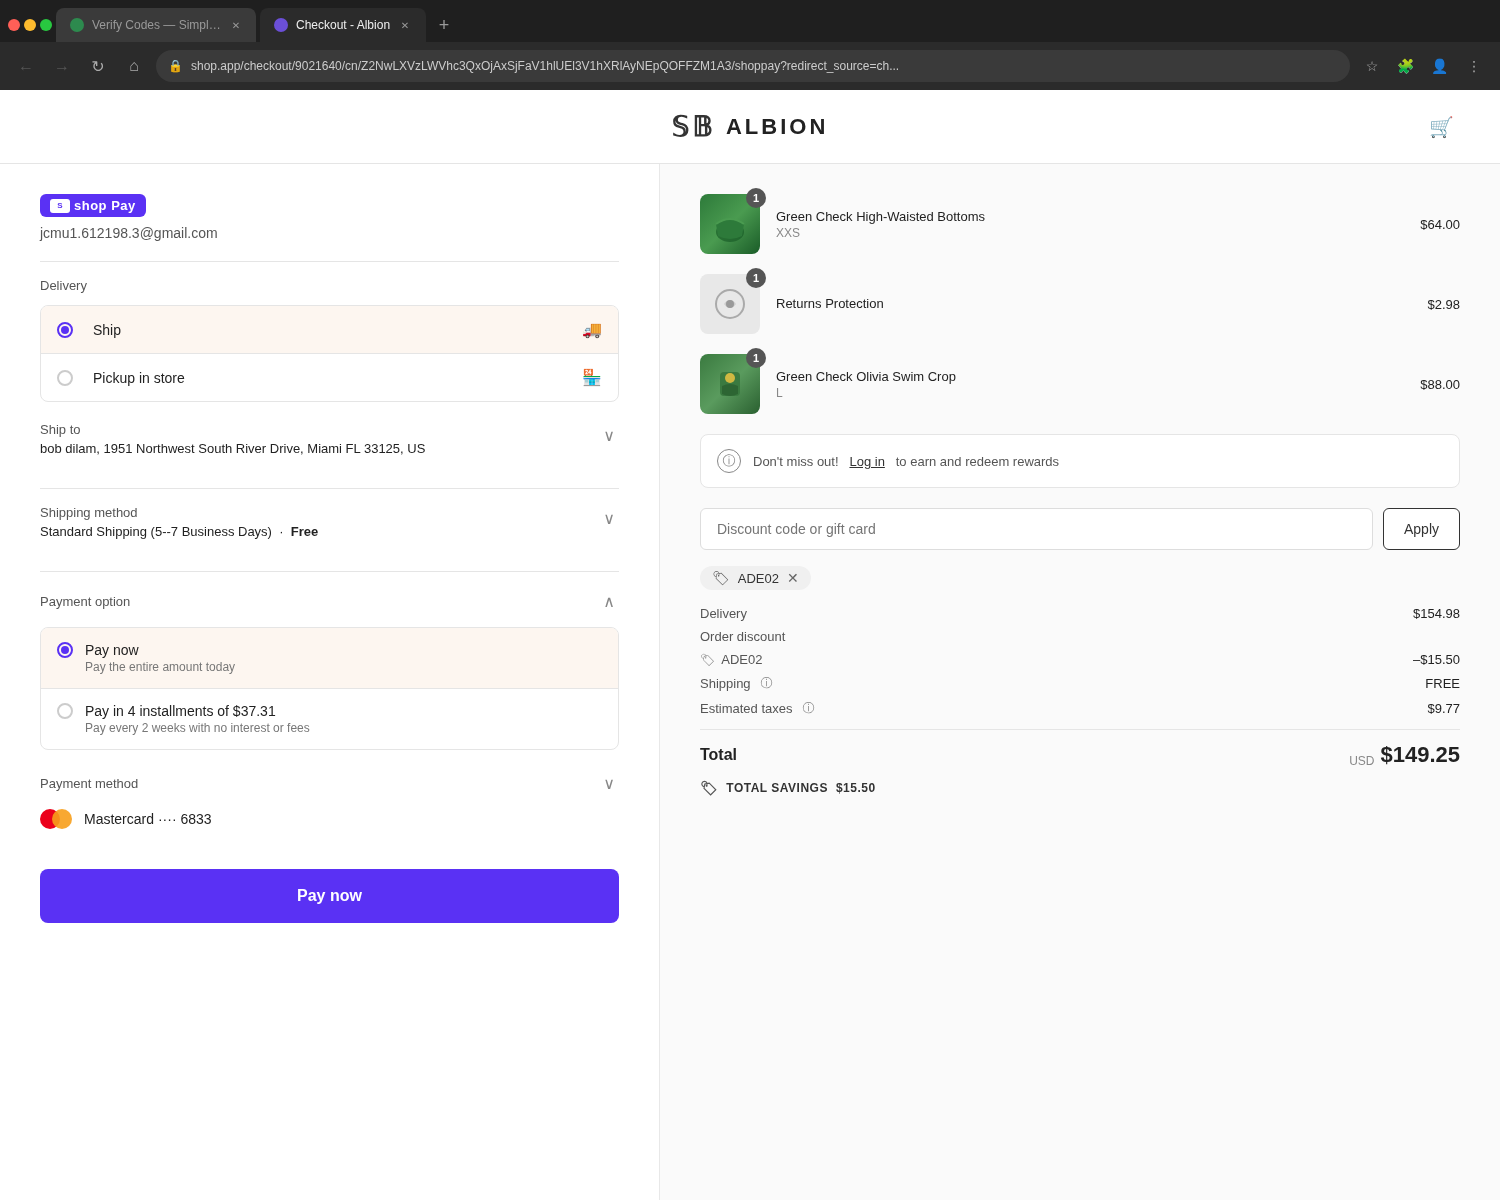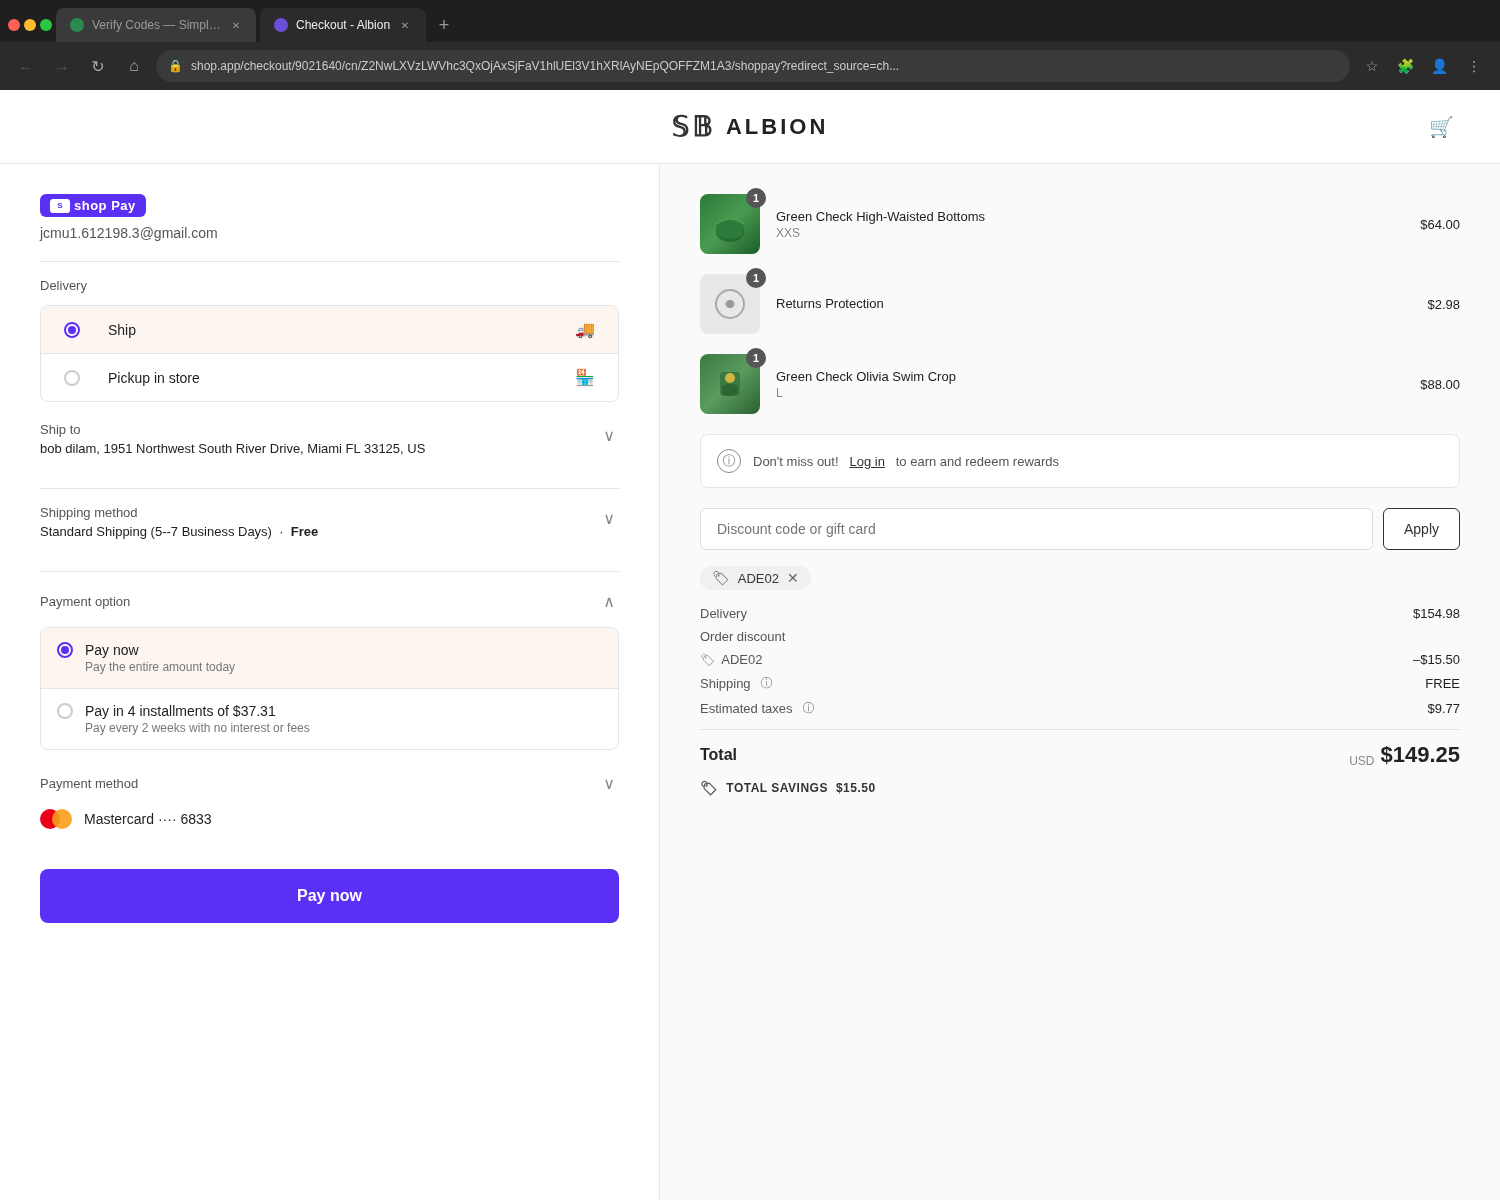--- a/index.html
+++ b/index.html
@@ -227,22 +227,22 @@
     
     .delivery-options {
       border: 1px solid #e5e5e5;
       border-radius: 8px;
       overflow: hidden;
       margin-bottom: 20px;
     }
     .delivery-option {
       display: flex;
       align-items: center;
-      padding: 14px 23px;
-      gap: 28px;
+      padding: 14px 16px;
+      gap: 20px;
       cursor: pointer;
       position: relative;
     }
     .delivery-option.selected { background: #fdf6f0; }
     .delivery-option:not(:last-child) { border-bottom: 1px solid #e5e5e5; }
     .radio-circle {
       width: 16px; height: 16px;
       border-radius: 50%;
       border: 2px solid #ccc;
       display: flex; align-items: center; justify-content: center;

